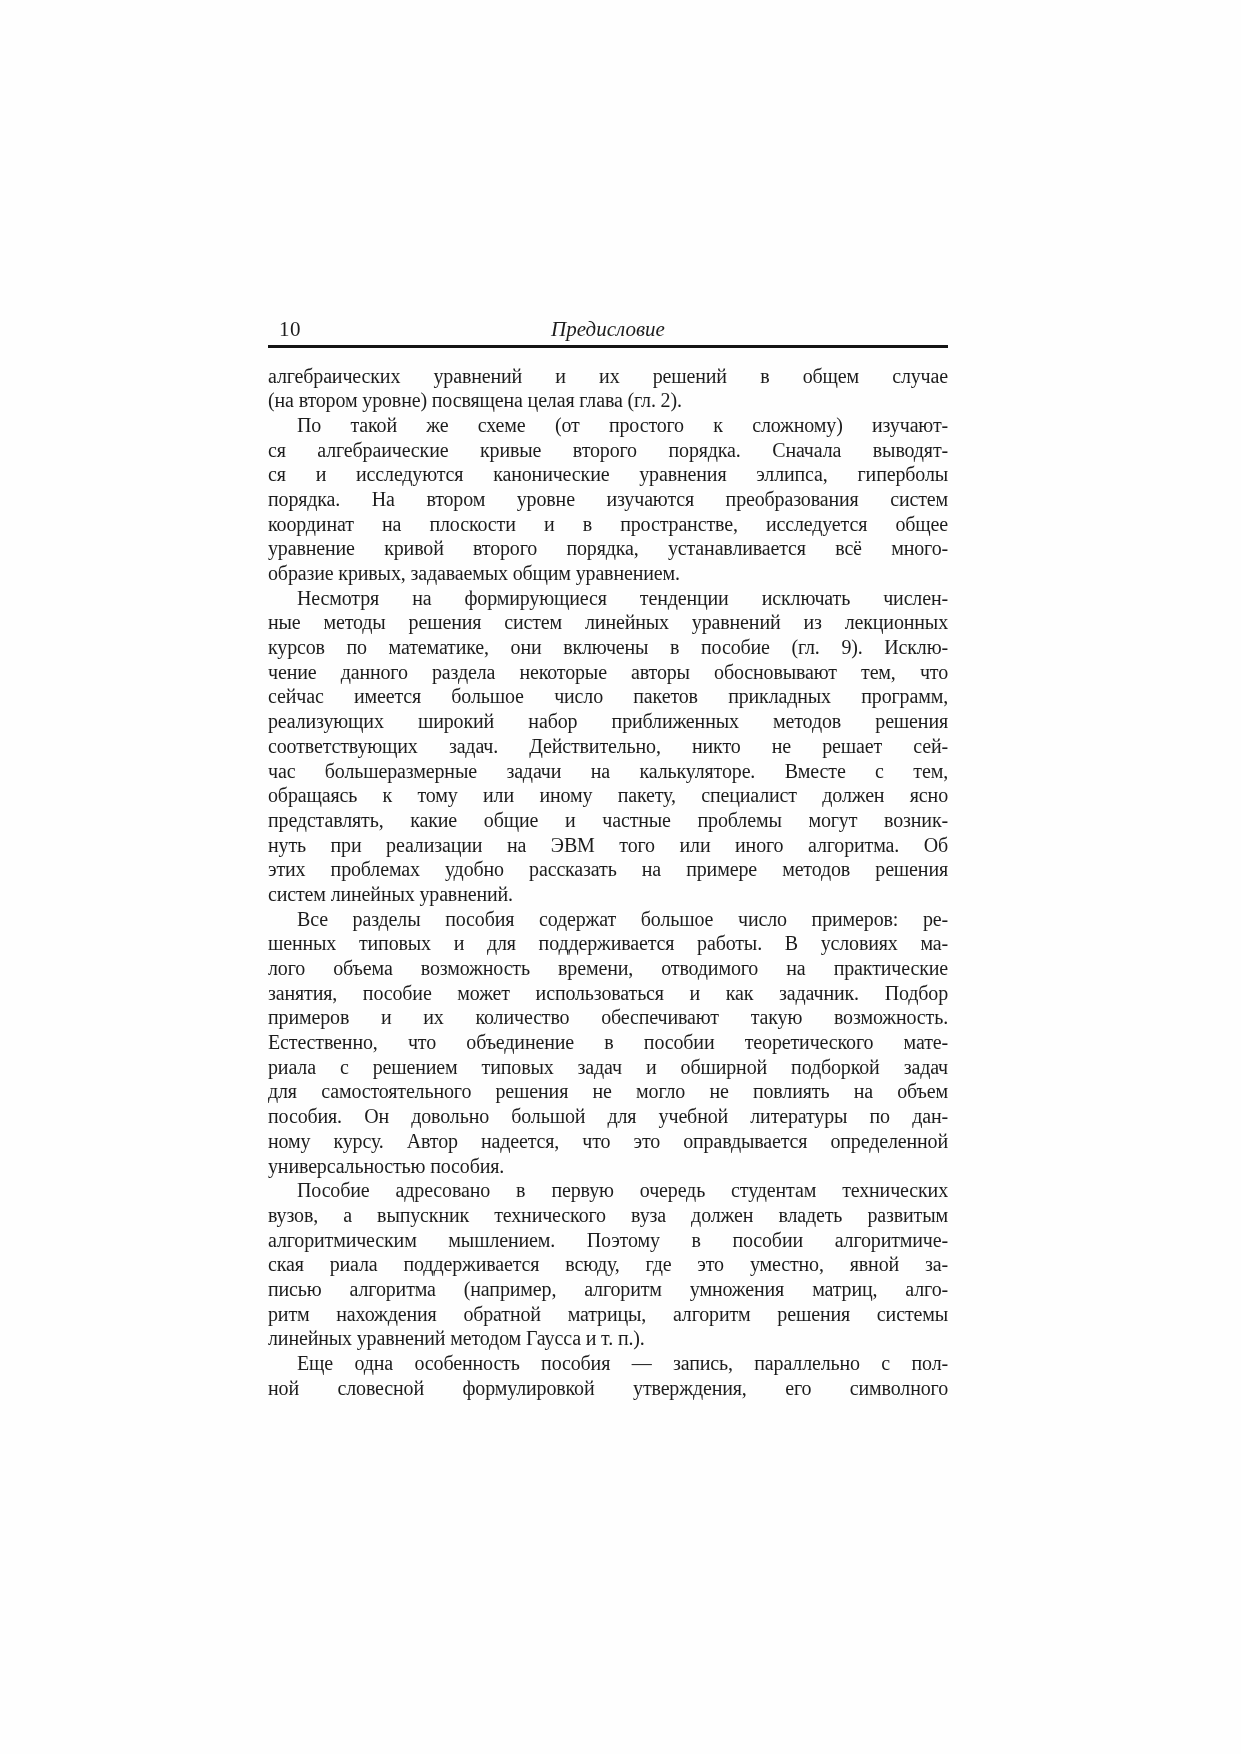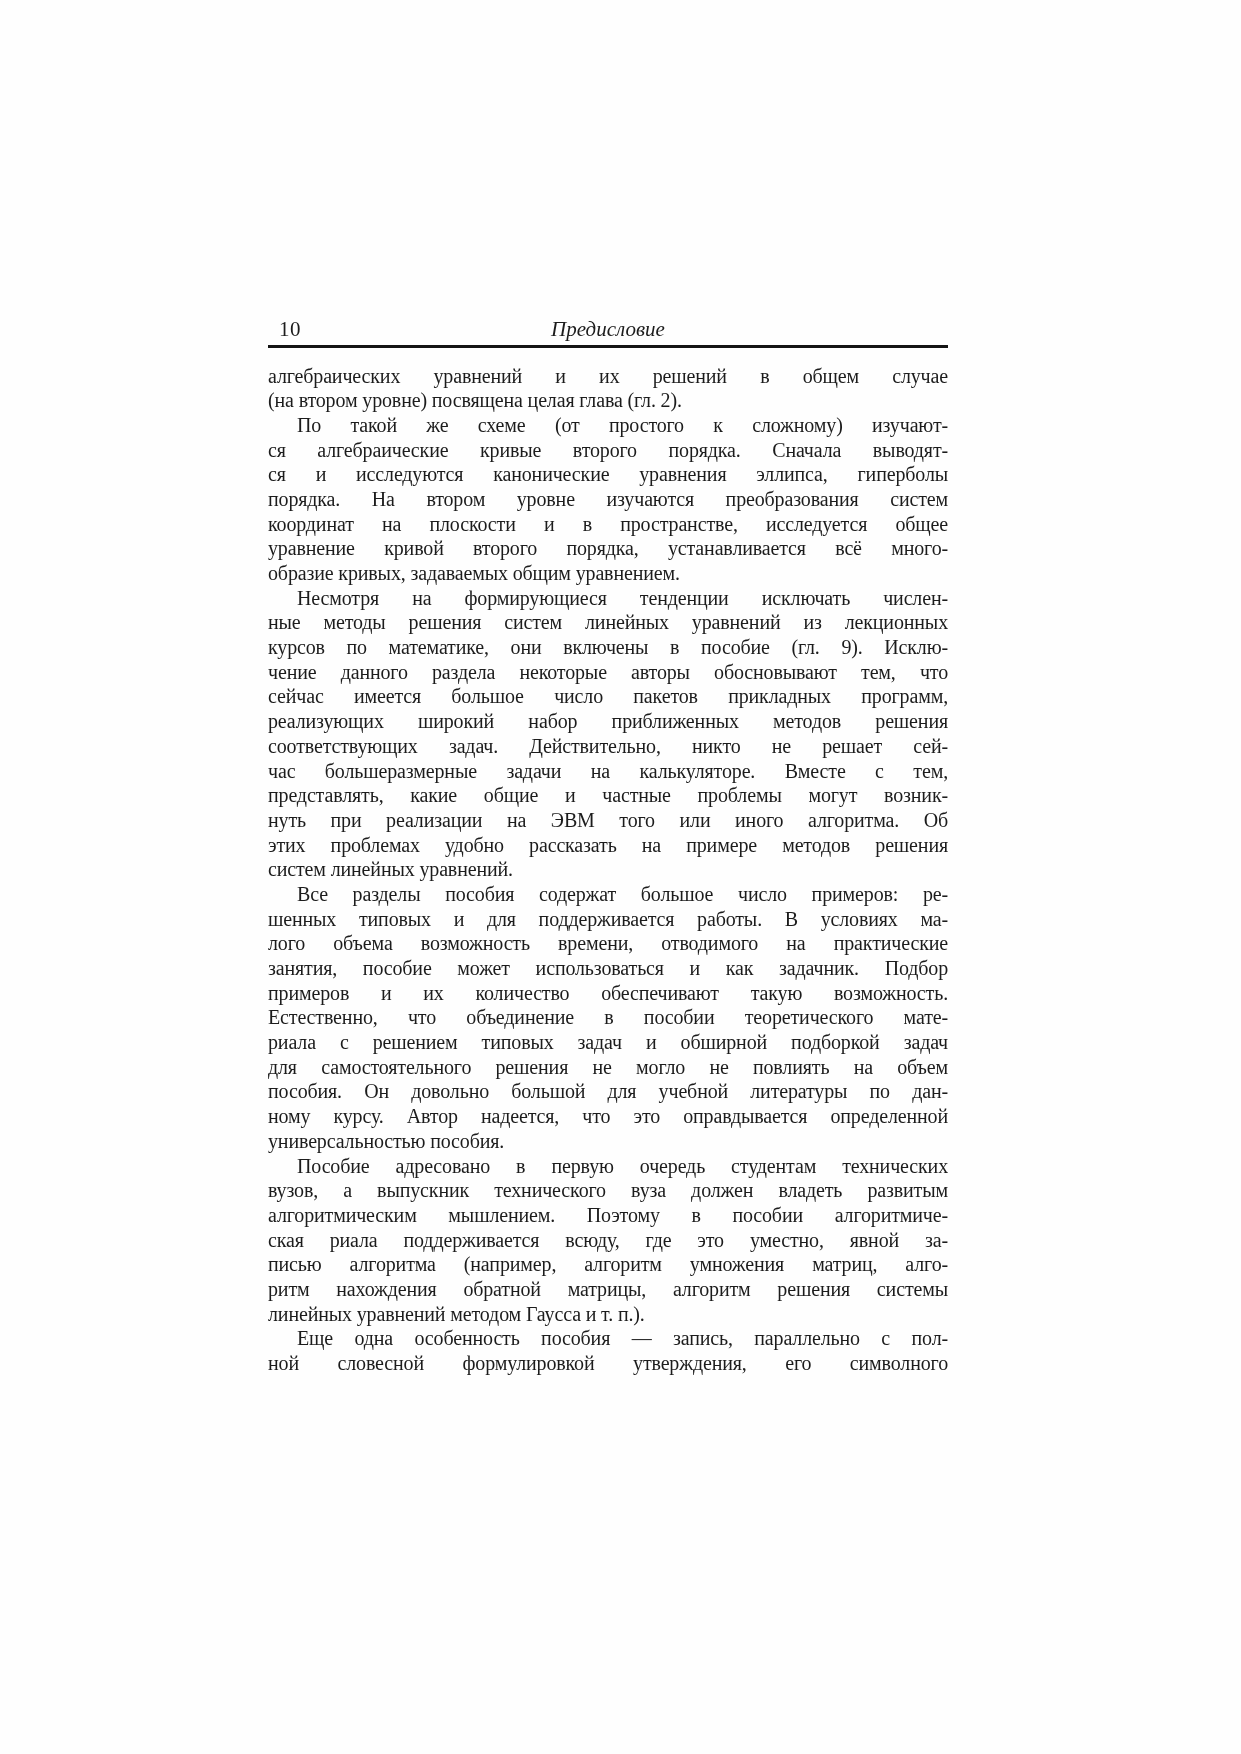--- a/index.html
+++ b/index.html
@@ -91,20 +91,21 @@
       <div class="line">уравнение кривой второго порядка, устанавливается всё много-</div>
       <div class="line end">образие кривых, задаваемых общим уравнением.</div>
       <div class="line indent">Несмотря на формирующиеся тенденции исключать числен-</div>
       <div class="line">ные методы решения систем линейных уравнений из лекционных</div>
       <div class="line">курсов по математике, они включены в пособие (гл. 9). Исклю-</div>
       <div class="line">чение данного раздела некоторые авторы обосновывают тем, что</div>
       <div class="line">сейчас имеется большое число пакетов прикладных программ,</div>
       <div class="line">реализующих широкий набор приближенных методов решения</div>
       <div class="line">соответствующих задач. Действительно, никто не решает сей-</div>
       <div class="line">час большеразмерные задачи на калькуляторе. Вместе с тем,</div>
+      <div class="line">обращаясь к тому или иному пакету, специалист должен ясно</div>
       <div class="line">представлять, какие общие и частные проблемы могут возник-</div>
       <div class="line">нуть при реализации на ЭВМ того или иного алгоритма. Об</div>
       <div class="line">этих проблемах удобно рассказать на примере методов решения</div>
       <div class="line end">систем линейных уравнений.</div>
       <div class="line indent">Все разделы пособия содержат большое число примеров: ре-</div>
       <div class="line">шенных типовых и для поддерживается работы. В условиях ма-</div>
       <div class="line">лого объема возможность времени, отводимого на практические</div>
       <div class="line">занятия, пособие может использоваться и как задачник. Подбор</div>
       <div class="line">примеров и их количество обеспечивают такую возможность.</div>
       <div class="line">Естественно, что объединение в пособии теоретического мате-</div>

